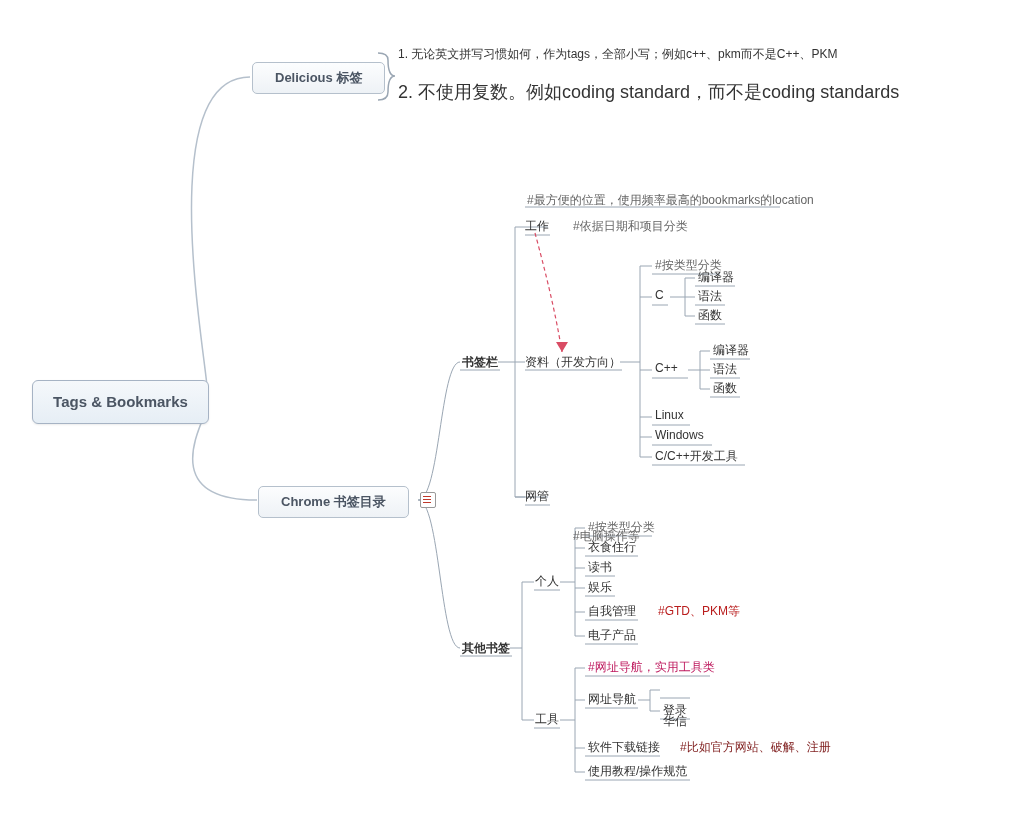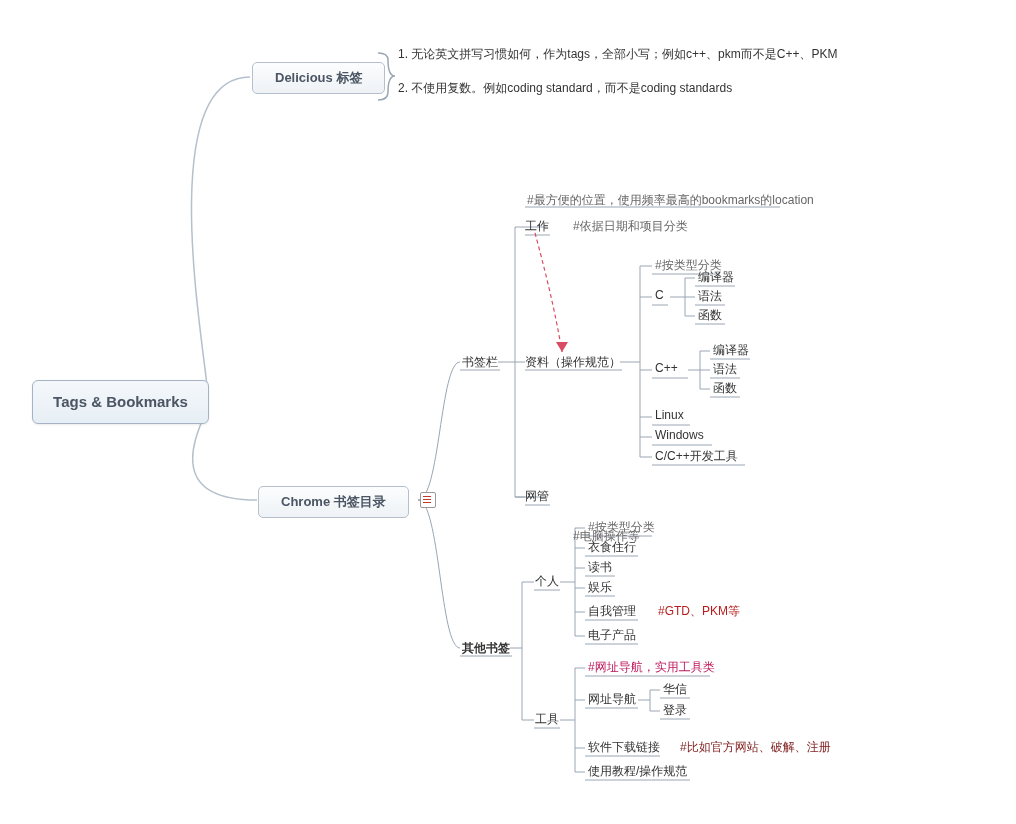--- a/index.html
+++ b/index.html
@@ -148,31 +148,31 @@
   <line x1="585" y1="780" x2="690" y2="780" stroke="#9aa6b3"></line>
 
   <path class="arrow" d="M 535 233 C 545 270 555 310 562 352"></path>
   <polygon class="arrow-head" points="562,352 556,342 568,342"></polygon>
 </svg>
 
 <div class="root-node">Tags &amp; Bookmarks</div>
 
 <div class="branch-node" style="left:252px;top:62px;">Delicious 标签</div>
 <div class="node" style="left:398px;top:46px;font-size:12px;">1. 无论英文拼写习惯如何，作为tags，全部小写；例如c++、pkm而不是C++、PKM</div>
-<div class="node" style="left:398px;top:80px;font-size:12px;">2. 不使用复数。例如coding standard，而不是coding standards</div>
+<div class="node" style="left:398px;top:80px;font-size:18px;">2. 不使用复数。例如coding standard，而不是coding standards</div>
 
 <div class="branch-node" style="left:258px;top:486px;">Chrome 书签目录</div>
 <div class="note-icon" style="left:420px;top:492px;"></div>
 
-<div class="node" style="left:462px;top:354px;font-weight:normal;">书签栏</div>
+<div class="node" style="left:462px;top:354px;font-weight:bold;">书签栏</div>
 <div class="node" style="left:527px;top:192px;color:#666;">#最方便的位置，使用频率最高的bookmarks的location</div>
 <div class="node" style="left:525px;top:218px;">工作</div>
 <div class="node" style="left:573px;top:218px;color:#666;">#依据日期和项目分类</div>
 
-<div class="node" style="left:525px;top:354px;">资料（操作规范）</div>
+<div class="node" style="left:525px;top:354px;">资料（开发方向）</div>
 <div class="node" style="left:655px;top:257px;color:#666;">#按类型分类</div>
 <div class="node" style="left:655px;top:288px;">C</div>
 <div class="node" style="left:698px;top:269px;">编译器</div>
 <div class="node" style="left:698px;top:288px;">语法</div>
 <div class="node" style="left:698px;top:307px;">函数</div>
 <div class="node" style="left:655px;top:361px;">C++</div>
 <div class="node" style="left:713px;top:342px;">编译器</div>
 <div class="node" style="left:713px;top:361px;">语法</div>
 <div class="node" style="left:713px;top:380px;">函数</div>
 <div class="node" style="left:655px;top:408px;">Linux</div>
@@ -188,17 +188,17 @@
 <div class="node" style="left:588px;top:539px;">衣食住行</div>
 <div class="node" style="left:588px;top:559px;">读书</div>
 <div class="node" style="left:588px;top:579px;text-align:center;">娱乐</div>
 <div class="node" style="left:588px;top:603px;">自我管理</div>
 <div class="node" style="left:658px;top:603px;color:#b91c1c;">#GTD、PKM等</div>
 <div class="node" style="left:588px;top:627px;">电子产品</div>
 
 <div class="node" style="left:535px;top:711px;">工具</div>
 <div class="node" style="left:588px;top:659px;color:#be185d;">#网址导航，实用工具类</div>
 <div class="node" style="left:588px;top:691px;">网址导航</div>
-<div class="node" style="left:663px;top:681px;font-family:Liberation Serif, serif;">华信</div>
+<div class="node" style="left:663px;top:713px;font-family:Liberation Serif, serif;">华信</div>
 <div class="node" style="left:663px;top:702px;">登录</div>
 <div class="node" style="left:588px;top:739px;">软件下载链接</div>
 <div class="node" style="left:680px;top:739px;color:#7f1d1d;">#比如官方网站、破解、注册</div>
 <div class="node" style="left:588px;top:763px;">使用教程/操作规范</div>
 
 </body></html>

